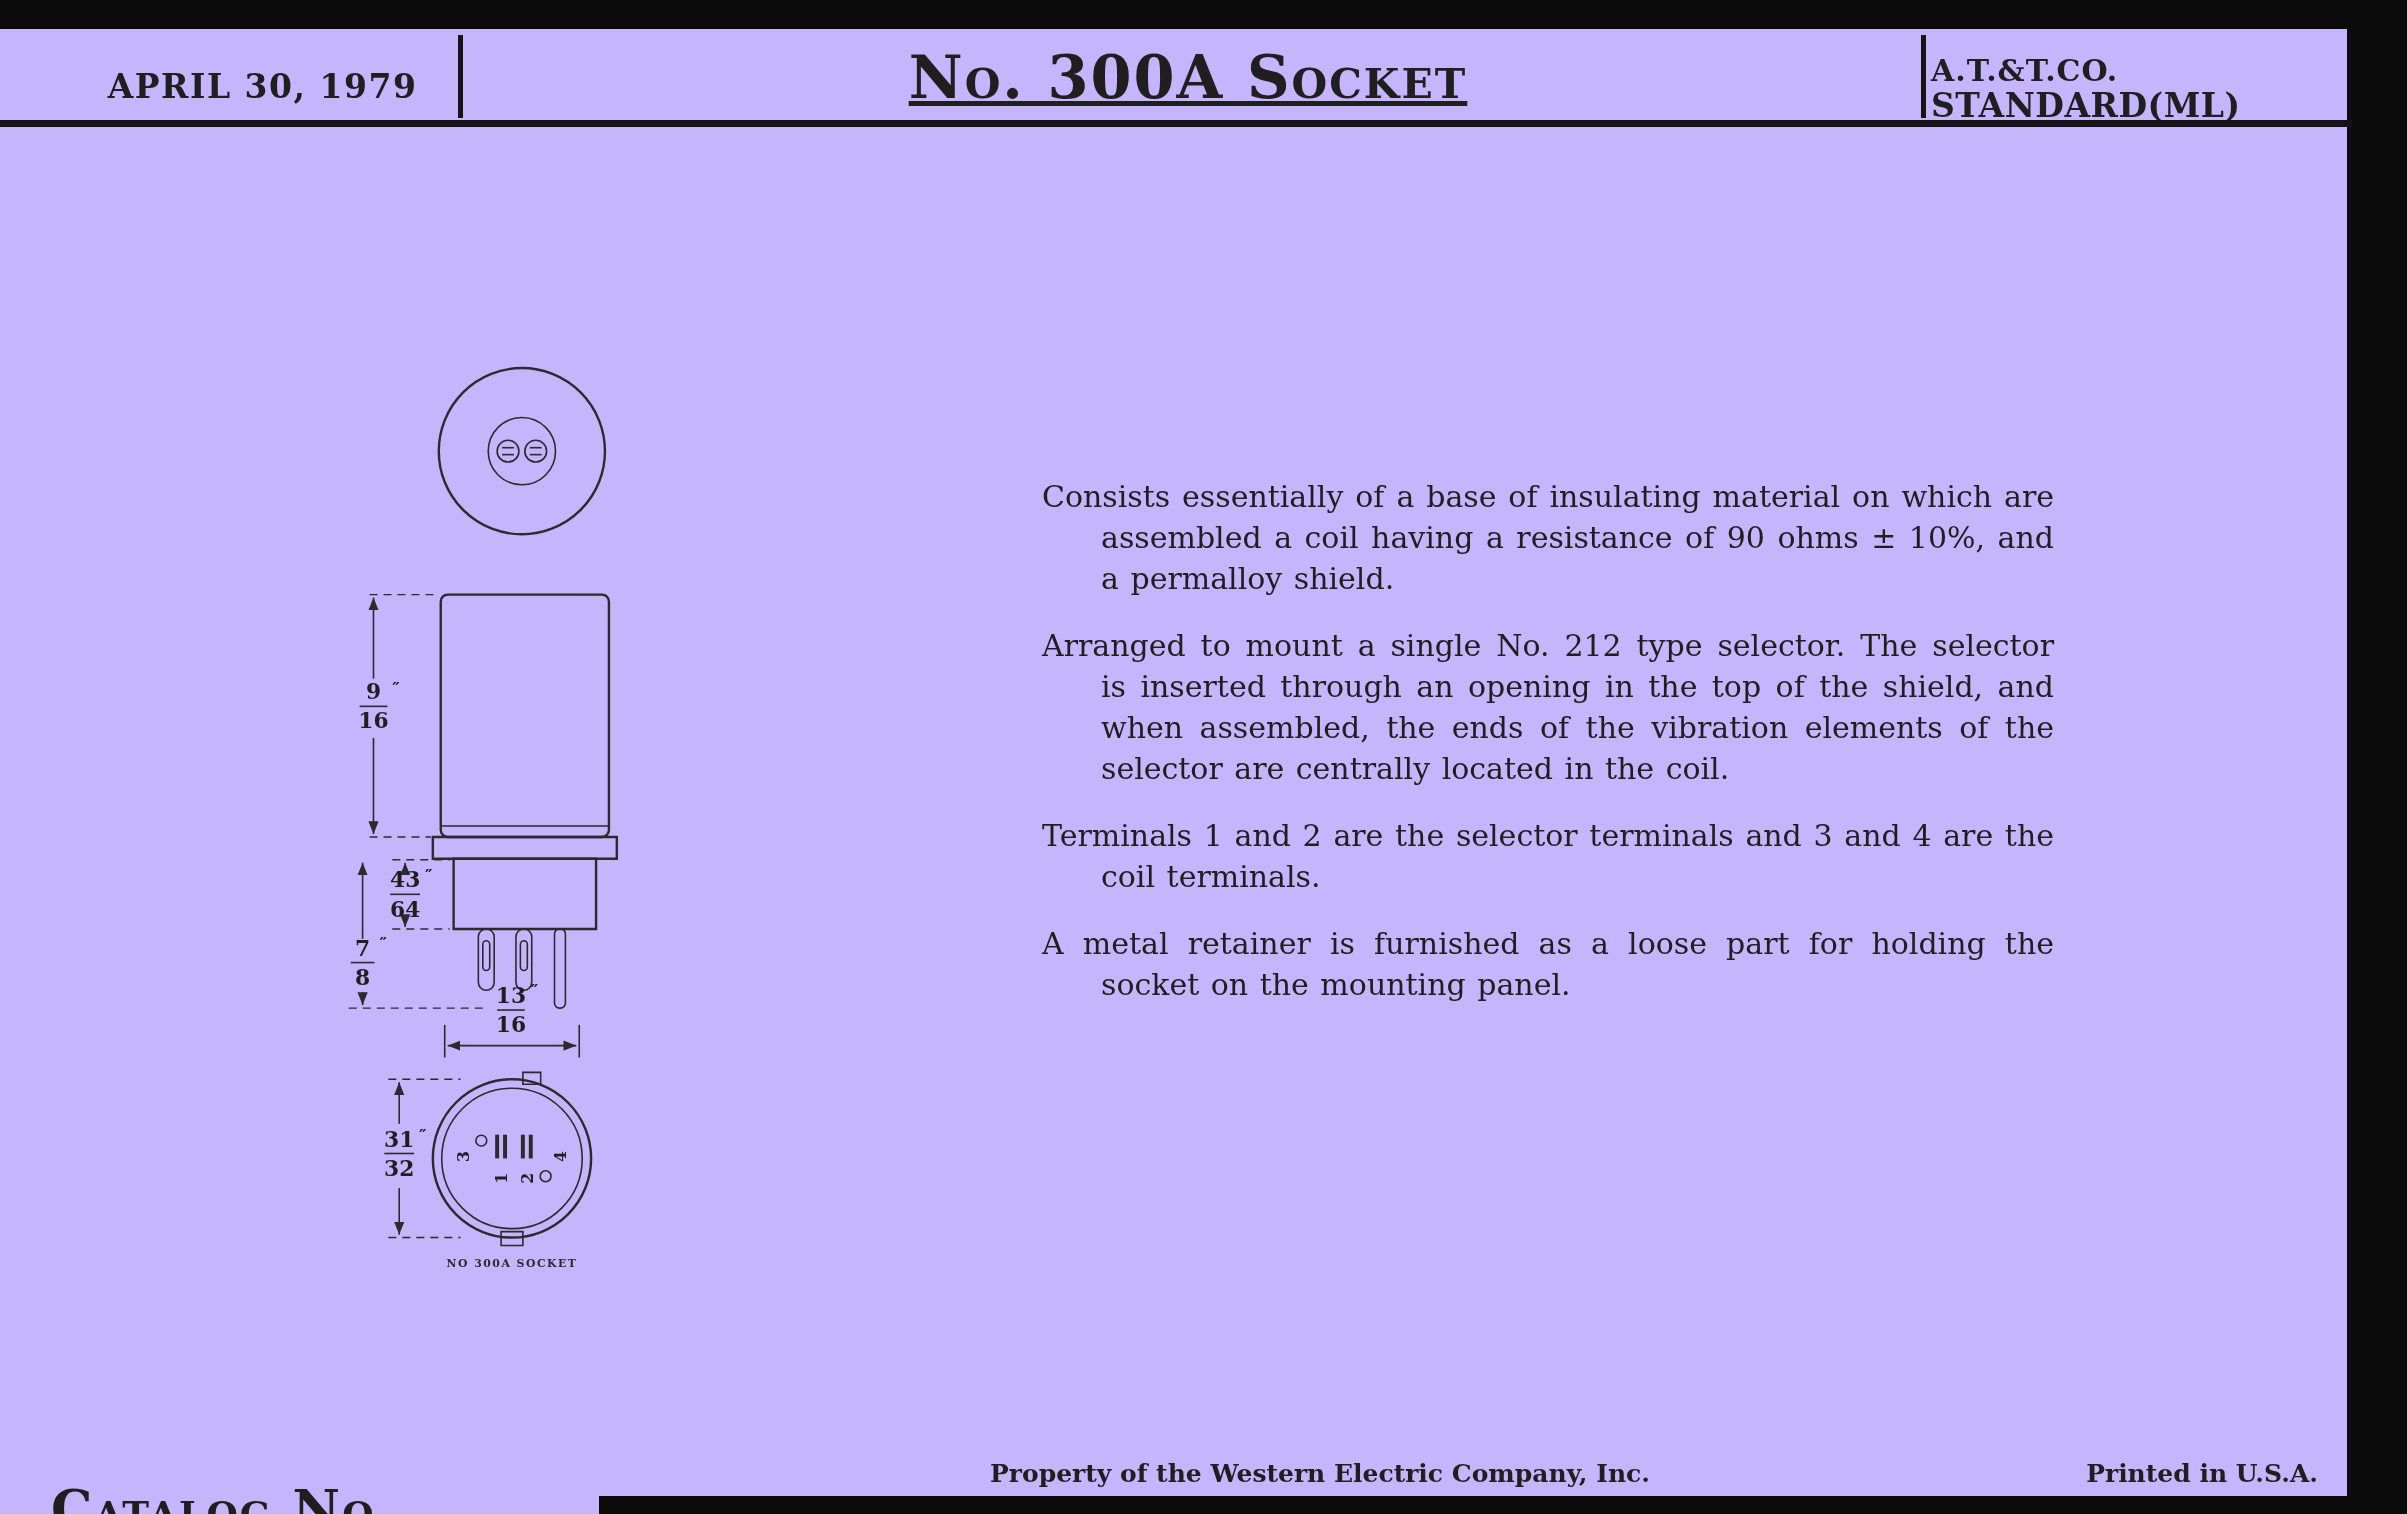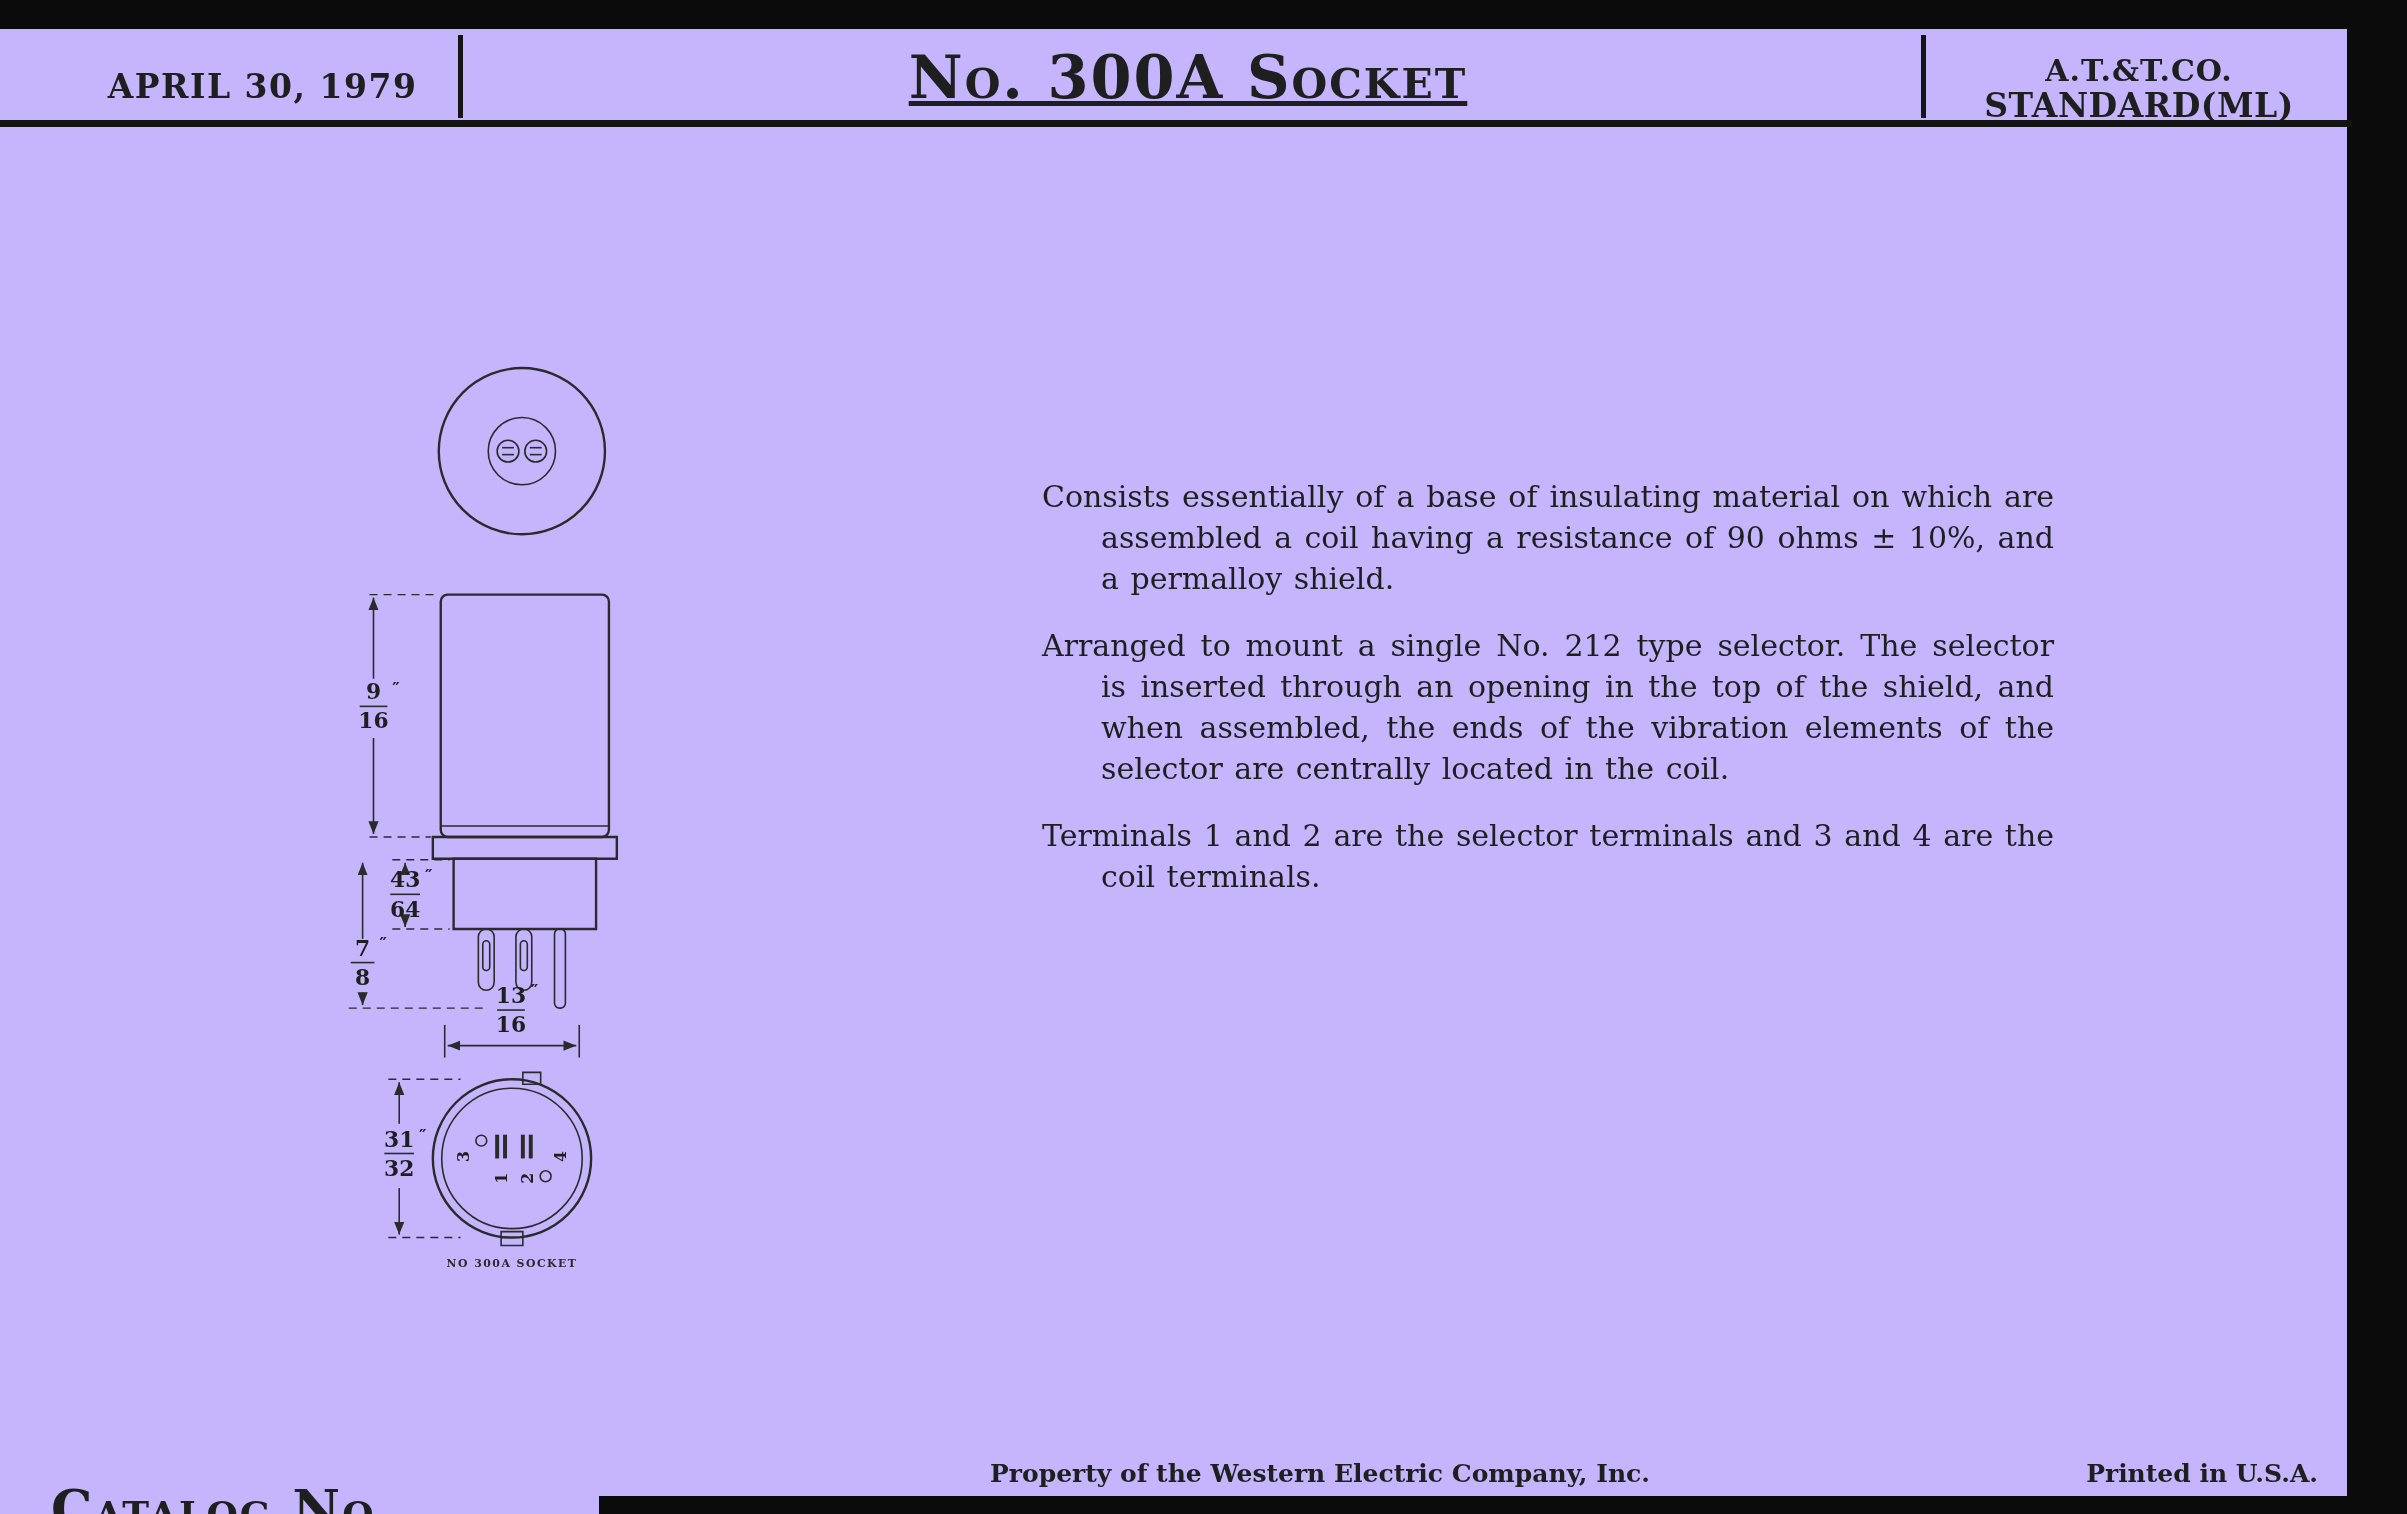--- a/index.html
+++ b/index.html
@@ -22,21 +22,21 @@
   .vdiv{position:absolute;top:6px;width:5px;height:83px;background:#151515;}
   .vdiv.d1{left:458px;}
   .vdiv.d2{left:1921px;}
   .title{
     position:absolute;left:693px;top:14px;width:990px;text-align:center;
     font-size:59px;font-weight:bold;font-variant:small-caps;letter-spacing:2px;
     white-space:nowrap;
     text-decoration:underline;
   }
   .org{
-    position:absolute;left:1931px;top:24px;width:416px;text-align:center;
+    position:absolute;left:1931px;top:24px;width:416px;text-align:left;
     font-weight:bold;line-height:35px;
   }
   .org .l1{font-size:30px;letter-spacing:1px;}
   .org .l2{font-size:33px;letter-spacing:0.5px;}
   .hrule{position:absolute;left:0;top:91px;width:2352px;height:7px;background:#141414;}
 
   
   .desc{
     position:absolute;left:1042px;top:447px;width:1012px;
     font-size:30px;line-height:41px;text-align:justify;
@@ -191,20 +191,21 @@
       <line class="dim" x1="388" y1="1165" x2="418" y2="1165"></line>
       <text class="frac" x="403" y="1188" text-anchor="middle">32</text>
       <text class="inch" x="423" y="1152">″</text>
     </g>
   </svg>
 
   <div class="desc">
     <p>Consists essentially of a base of insulating material on which are assembled a coil having a resistance of 90 ohms ± 10%, and a permalloy shield.</p>
     <p>Arranged to mount a single No. 212 type selector.  The selector is inserted through an opening in the top of the shield, and when assembled, the ends of the vibration elements of the selector are centrally located in the coil.</p>
     <p>Terminals 1 and 2 are the selector terminals and 3 and 4 are the coil terminals.</p>
+    <p>A metal retainer is furnished as a loose part for holding the socket on the mounting panel.</p>
   </div>
 
   <div class="catalog">Catalog No.</div>
   <div class="property">Property of the Western Electric Company, Inc.</div>
   <div class="printed">Printed in U.S.A.</div>
 
   <div class="bottom-strip"></div>
 </div>
 
 

